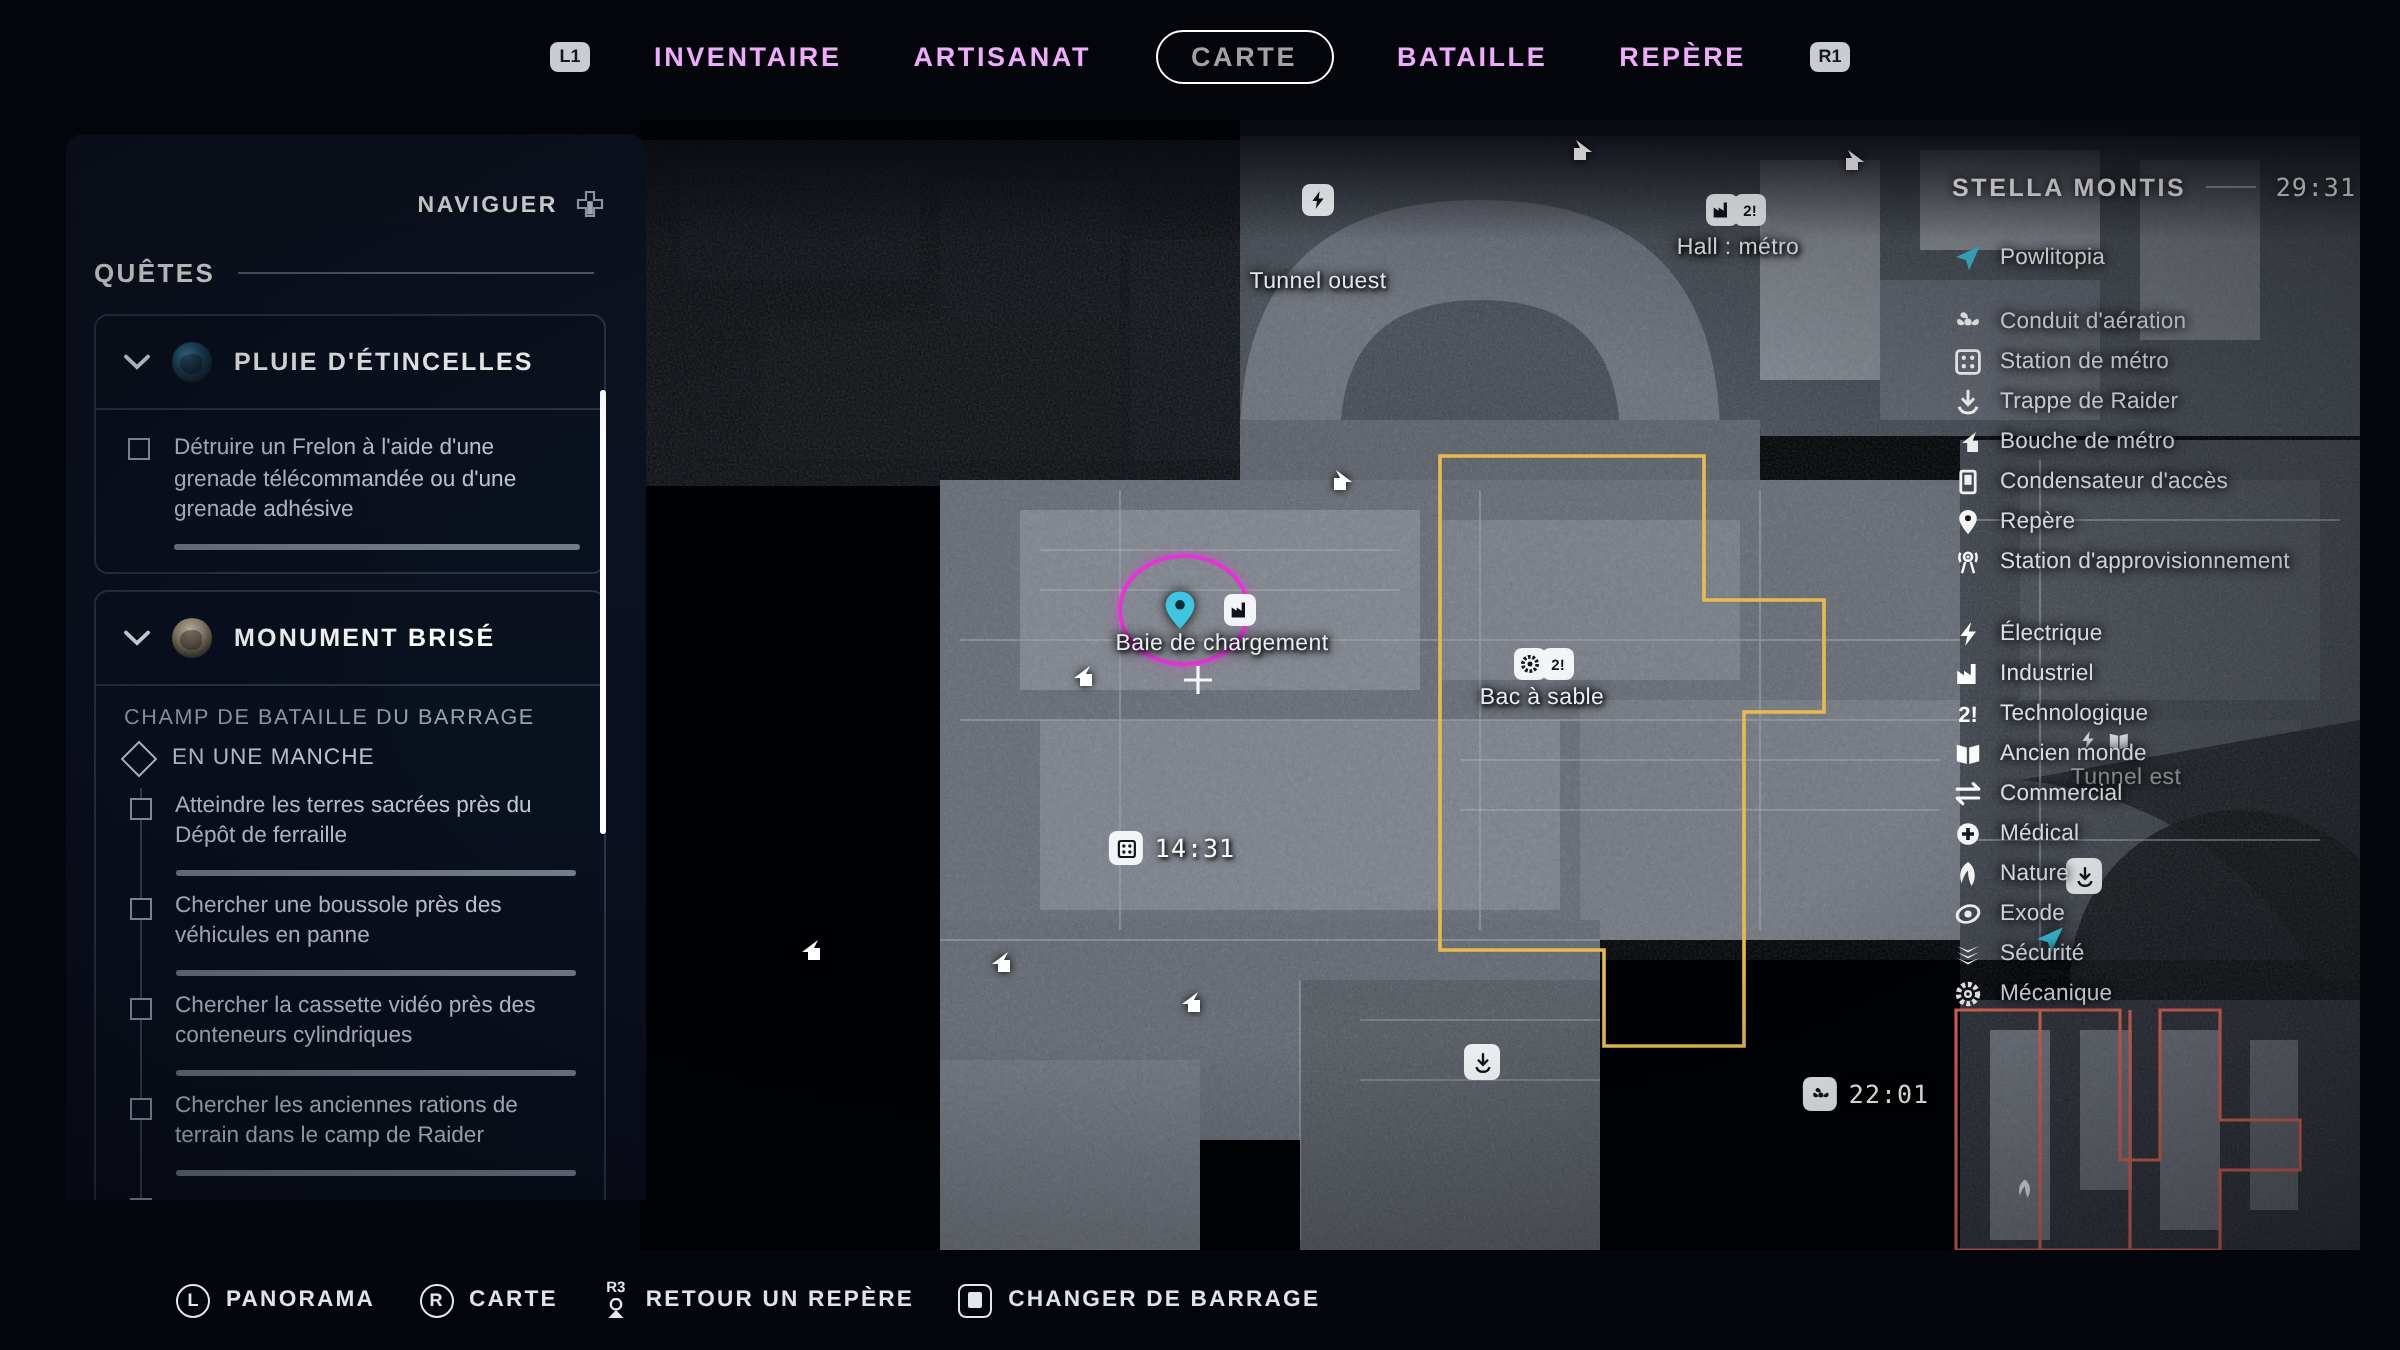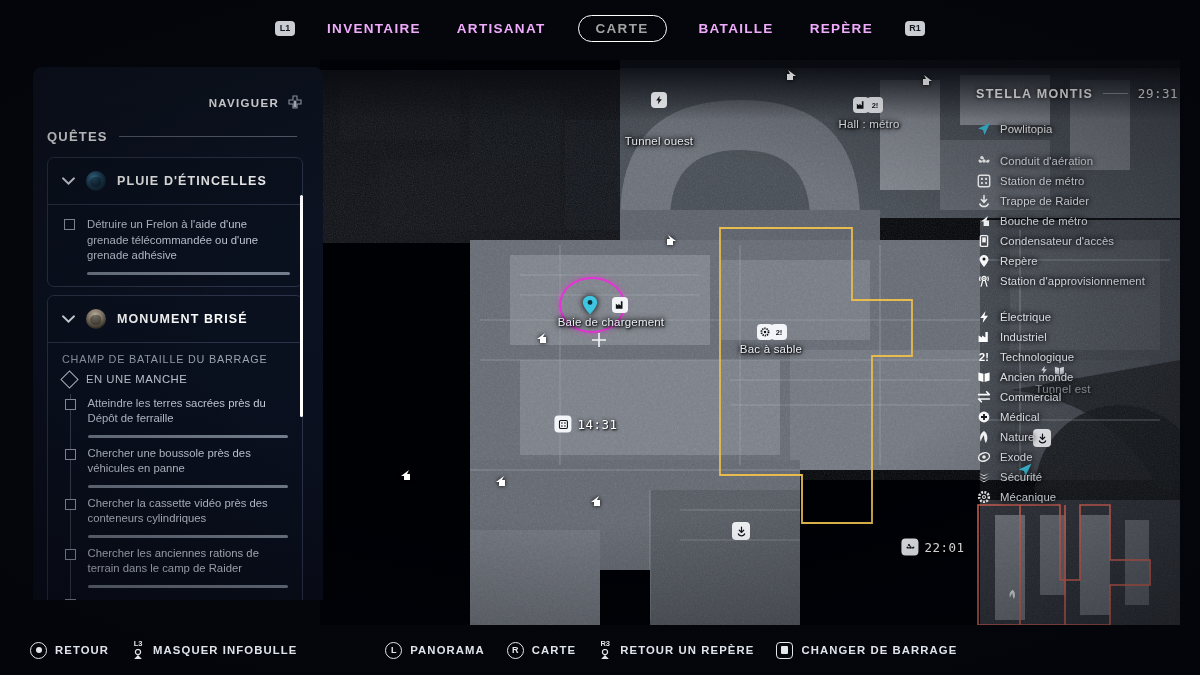--- a/index.html
+++ b/index.html
@@ -767,38 +767,20 @@
           </svg>
       </div>
       <div class="tx">Mécanique</div>
     </div>
 
   </div>
 </div>
 
 <div class="bottombar">
 
-  <div class="bgroup g1">
-    <div class="bitem">
-      <div class="btn-circ">
-          <div class="dot"></div>
-        </div>
-      <div class="lab">RETOUR</div>
-    </div>
-    <div class="bitem">
-      <div class="stick">
-        <div class="slab">L3</div>
-        <svg width="14" height="11" viewBox="0 0 14 11">
-            <circle cx="7" cy="3.1" r="2.6" fill="none" stroke="#e2e6ed" stroke-width="1.2"></circle>
-            <path d="M3.2 10 L7 6 L10.8 10 Z" fill="#e2e6ed"></path>
-          </svg>
-      </div>
-      <div class="lab">MASQUER INFOBULLE</div>
-    </div>
-  </div>
 
   <div class="bgroup g2">
     <div class="bitem">
       <div class="btn-circ">
           <div class="ltr">L</div>
         </div>
       <div class="lab">PANORAMA</div>
     </div>
     <div class="bitem">
       <div class="btn-circ">

